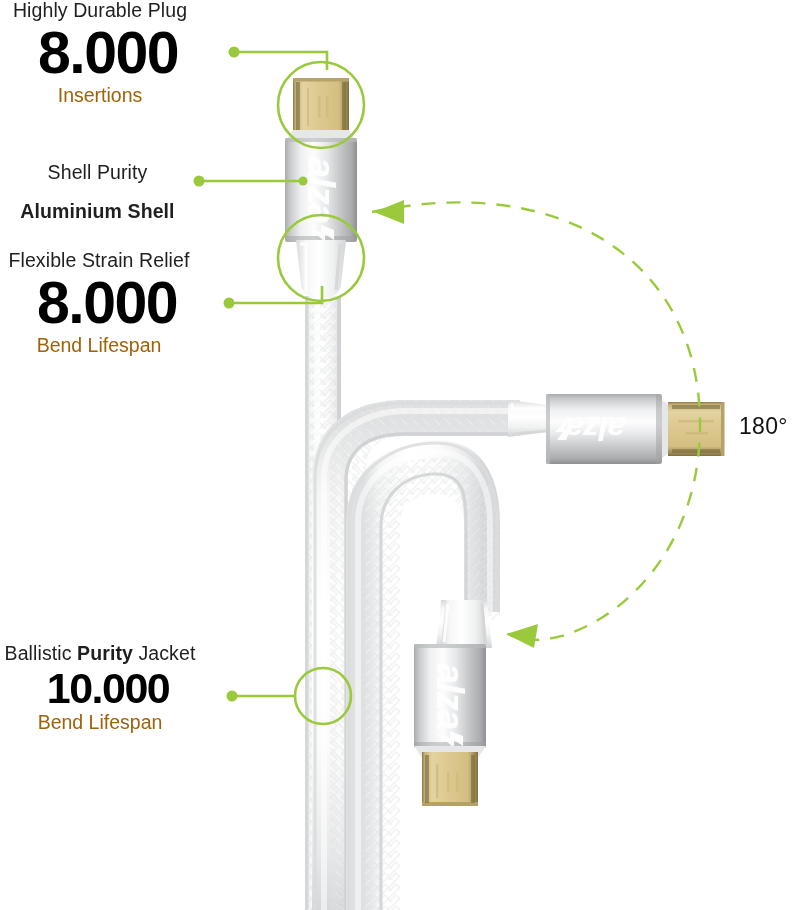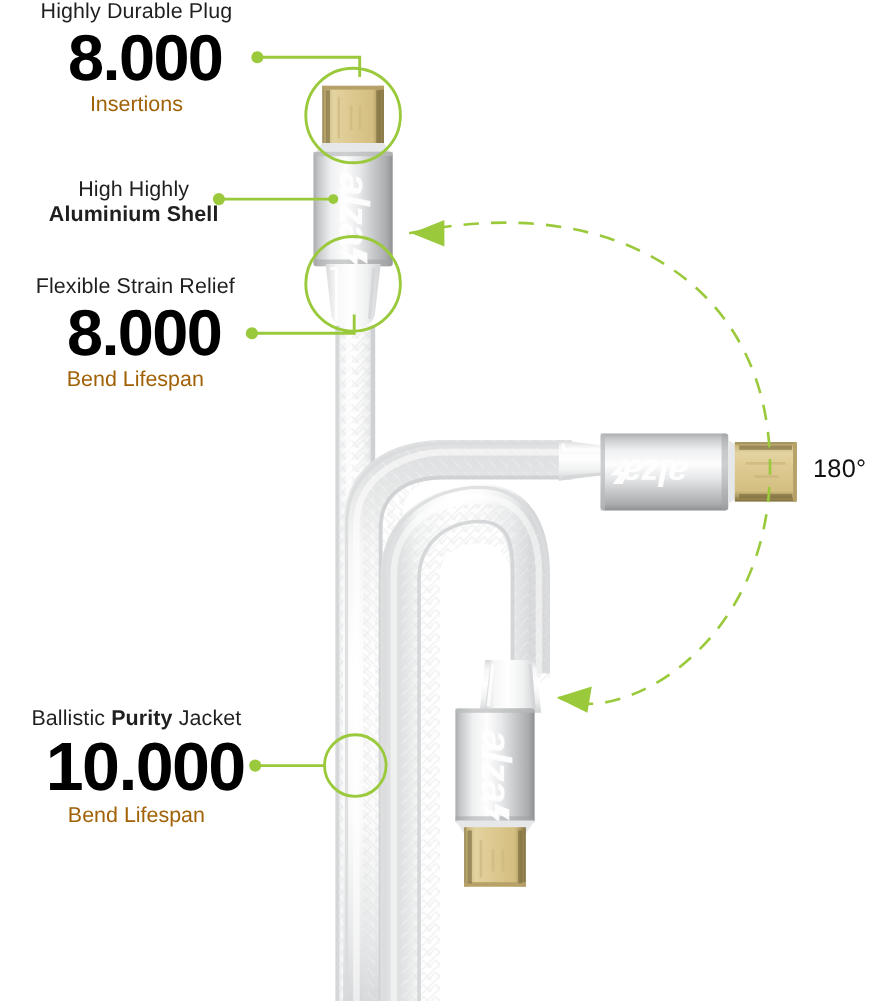--- a/index.html
+++ b/index.html
@@ -20,21 +20,20 @@
     overflow: hidden;
   }
 
   
   .callout {
     position: absolute;
     text-align: center;
     color: #1a1a1a;
     line-height: 1.05;
     user-select: none;
-    padding-left: 24px;
   }
   .callout .cap {
     font-size: 19.5px;
     font-weight: 400;
     letter-spacing: 0.1px;
     white-space: nowrap;
     color: #1f1f1f;
   }
   .callout .cap b { font-weight: 700; }
   .callout .big {
@@ -345,33 +344,33 @@
     </g>
   </svg>
 
   <div class="callout txt" style="left:0; top:0; width:200px;">
     <div class="cap">Highly Durable Plug</div>
     <div class="big">8.000</div>
     <div class="sub">Insertions</div>
   </div>
 
   <div class="callout txt" style="left:0; top:162px; width:195px;">
-    <div class="cap">High Highly</div>
-    <div class="cap" style="font-weight:700; margin-top:3px;">Aluminium Shell</div>
+    <div class="cap">Shell Purity</div>
+    <div class="cap" style="font-weight:700; margin-top:19px;">Aluminium Shell</div>
   </div>
 
   <div class="callout txt" style="left:0; top:250px; width:198px;">
     <div class="cap">Flexible Strain Relief</div>
     <div class="big">8.000</div>
     <div class="sub">Bend Lifespan</div>
   </div>
 
   <div class="callout txt" style="left:0; top:643px; width:200px;">
     <div class="cap">
       <span>Ballistic </span><b>Purity</b><span> Jacket</span>
     </div>
-    <div class="big" style="font-size:62px;">10.000</div>
+    <div class="big" style="font-size:43px;">10.000</div>
     <div class="sub">Bend Lifespan</div>
   </div>
 
   <div class="deg-label txt" style="left:739px; top:413px;">180°</div>
 
 </div>
 
 </body></html>

